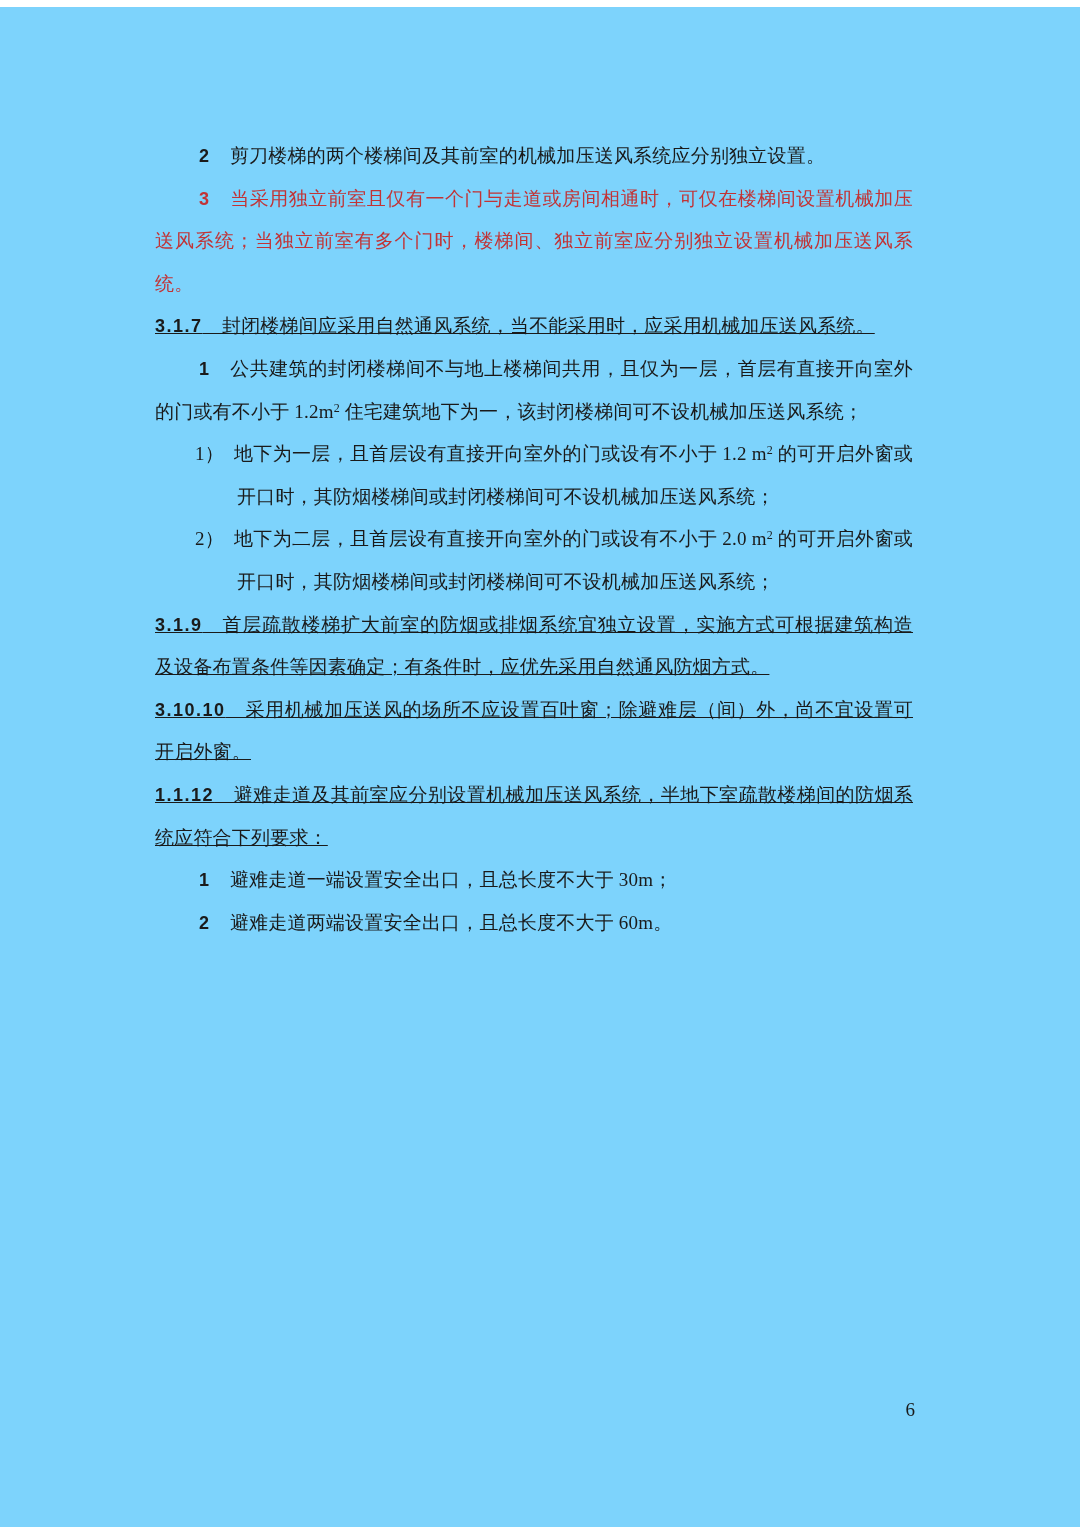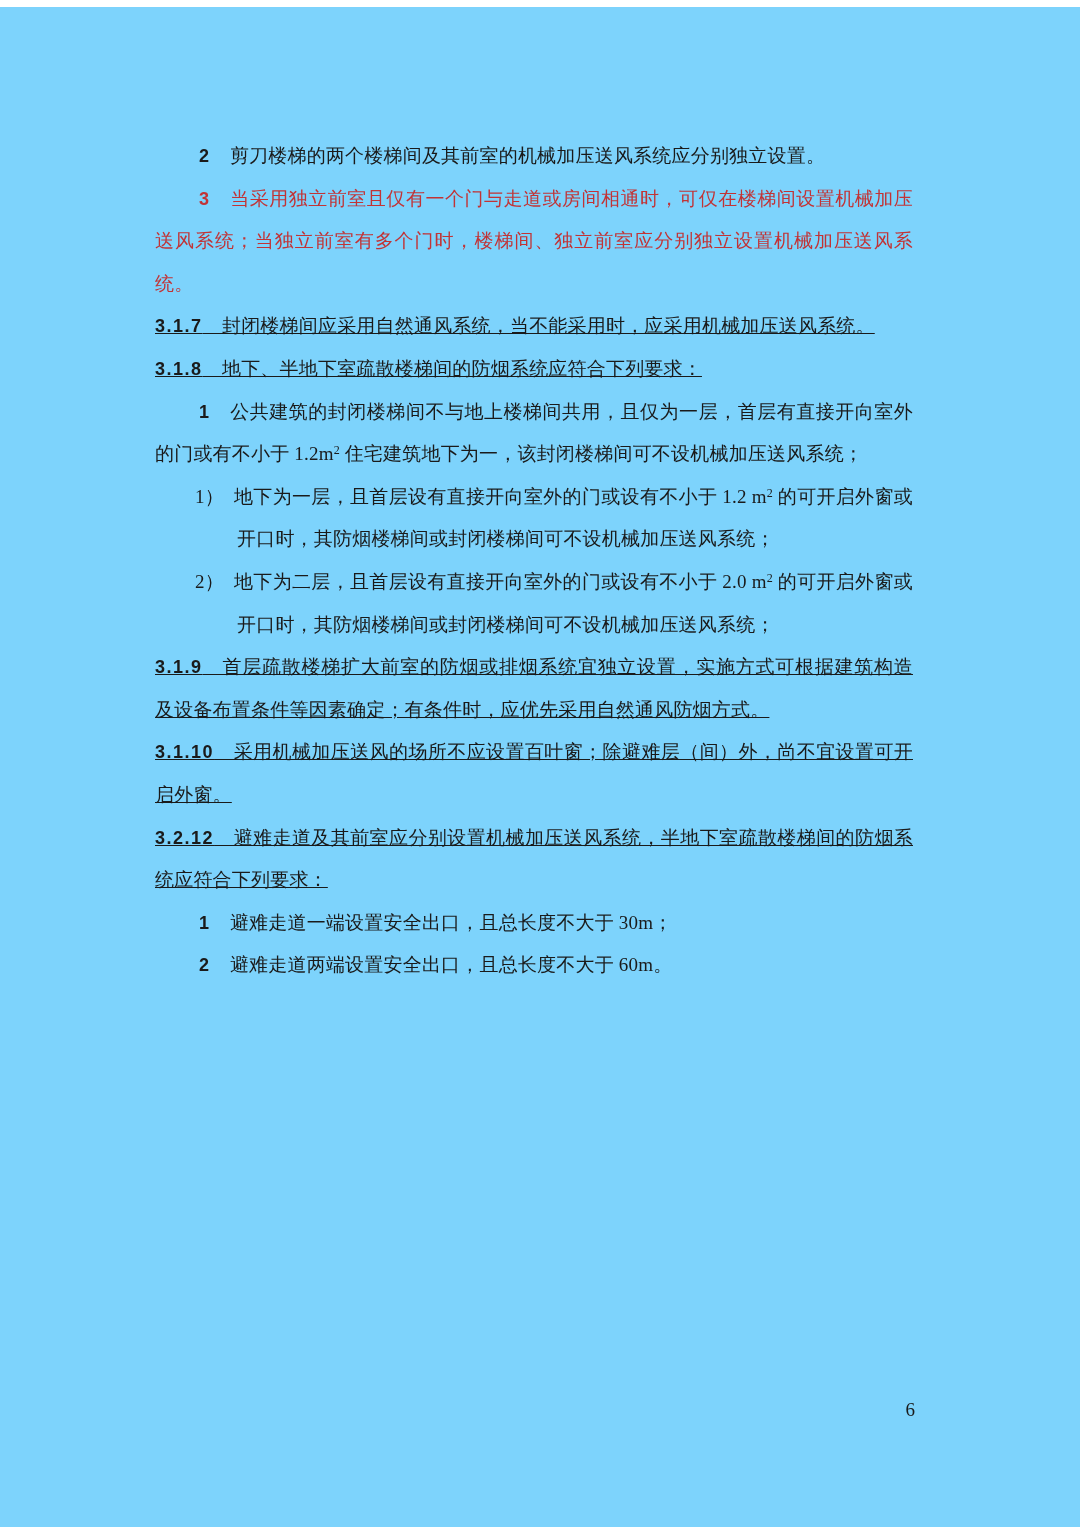--- a/index.html
+++ b/index.html
@@ -54,24 +54,23 @@
   }
 </style>
 </head>
 <body>
 
 <div class="page">
   <div class="content">
       <p class="para item"><span class="num">2</span><span>  剪刀楼梯的两个楼梯间及其前室的机械加压送风系统应分别独立设置。</span></p>
       <p class="para item red"><span class="num">3</span><span>  当采用独立前室且仅有一个门与走道或房间相通时，可仅在楼梯间设置机械加压送风系统；当独立前室有多个门时，楼梯间、独立前室应分别独立设置机械加压送风系统。</span></p>
       <p class="para section"><span class="num">3.1.7</span><span>  封闭楼梯间应采用自然通风系统，当不能采用时，应采用机械加压送风系统。</span></p>
-      <p class="para section"><span class="num">3.1.8</span><span>  地下、半地下室疏散楼梯间的防烟系统应符合下列要求：</span></p>
       <p class="para item"><span class="num">1</span><span>  公共建筑的封闭楼梯间不与地上楼梯间共用，且仅为一层，首层有直接开向室外的门或有不小于 1.2m</span><sup>2</sup><span> 住宅建筑地下为一，该封闭楼梯间可不设机械加压送风系统；</span></p>
       <p class="para subitem"><span>1） 地下为一层，且首层设有直接开向室外的门或设有不小于 1.2 m</span><sup>2</sup><span> 的可开启外窗或开口时，其防烟楼梯间或封闭楼梯间可不设机械加压送风系统；</span></p>
       <p class="para subitem"><span>2） 地下为二层，且首层设有直接开向室外的门或设有不小于 2.0 m</span><sup>2</sup><span> 的可开启外窗或开口时，其防烟楼梯间或封闭楼梯间可不设机械加压送风系统；</span></p>
       <p class="para section"><span class="num">3.1.9</span><span>  首层疏散楼梯扩大前室的防烟或排烟系统宜独立设置，实施方式可根据建筑构造及设备布置条件等因素确定；有条件时，应优先采用自然通风防烟方式。</span></p>
-      <p class="para section"><span class="num">3.1.10</span><span>  采用机械加压送风的场所不应设置百叶窗；除避难层（间）外，尚不宜设置可开启外窗。</span></p>
-      <p class="para section"><span class="num">3.2.12</span><span>  避难走道及其前室应分别设置机械加压送风系统，半地下室疏散楼梯间的防烟系统应符合下列要求：</span></p>
+      <p class="para section"><span class="num">3.10.10</span><span>  采用机械加压送风的场所不应设置百叶窗；除避难层（间）外，尚不宜设置可开启外窗。</span></p>
+      <p class="para section"><span class="num">1.1.12</span><span>  避难走道及其前室应分别设置机械加压送风系统，半地下室疏散楼梯间的防烟系统应符合下列要求：</span></p>
       <p class="para item"><span class="num">1</span><span>  避难走道一端设置安全出口，且总长度不大于 30m；</span></p>
       <p class="para item"><span class="num">2</span><span>  避难走道两端设置安全出口，且总长度不大于 60m。</span></p>
     </div>
   <div class="page-number">6</div>
 </div>
 
 </body></html>

